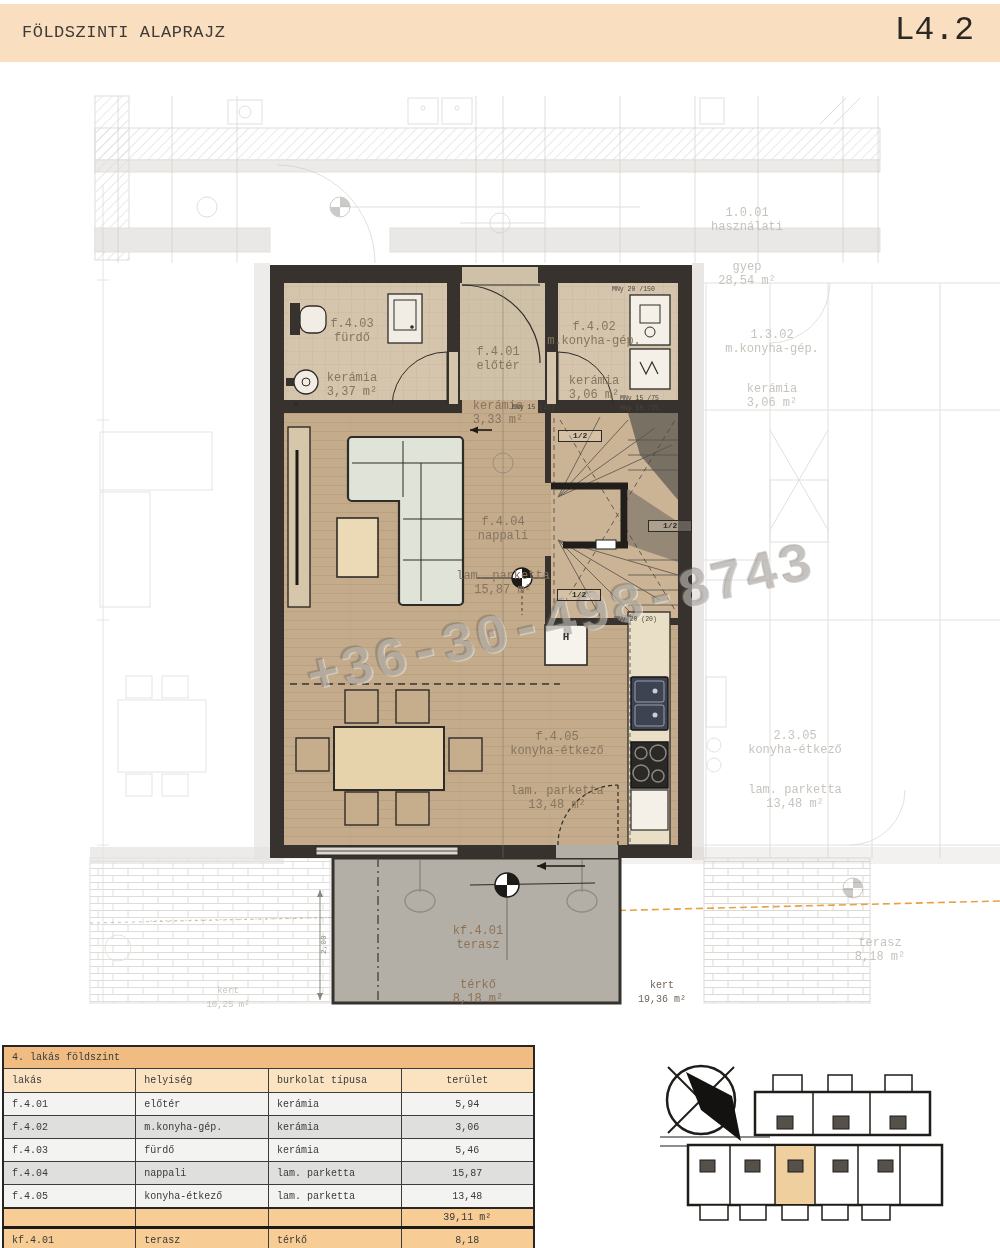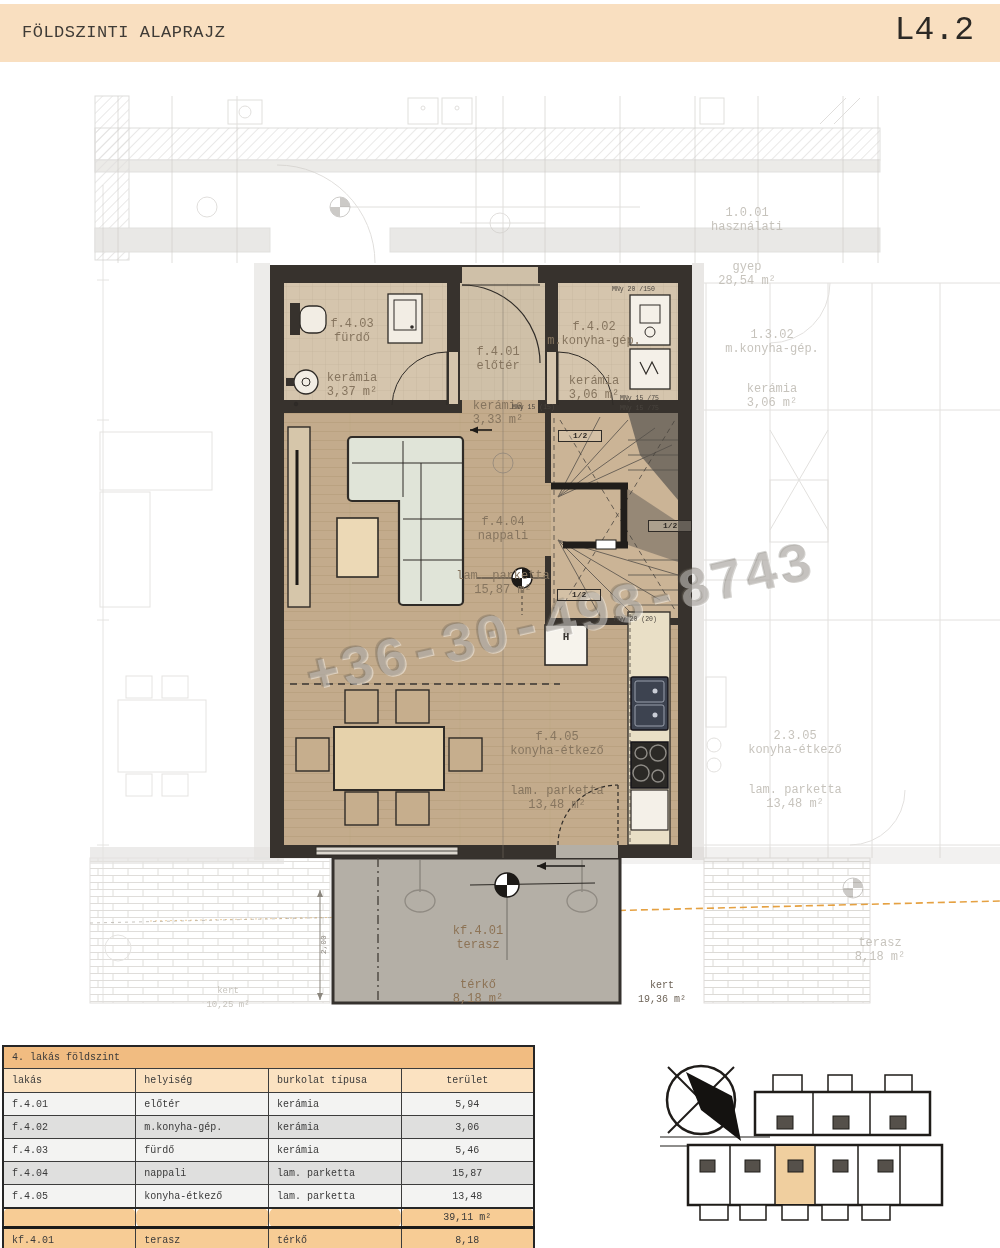--- a/index.html
+++ b/index.html
@@ -21,21 +21,21 @@
       font-size:56px;font-weight:700;letter-spacing:1px;color:rgba(125,118,108,.32);
       text-shadow:1px 1px 0 rgba(255,255,255,.45),-1px -1px 0 rgba(80,74,66,.25);}
   
   #rt{position:absolute;left:2px;top:1045px;width:533px;border-collapse:collapse;
       table-layout:fixed;font-size:10px;color:#3a3a3a;border:2px solid #262626;}
   #rt td{border:1px solid #3c3c3c;padding:1px 8px;height:20px;overflow:hidden;margin-top:16px;}
   #rt .title td{background:#f1bc81;height:19px;}
   #rt .head td{background:#fbe2c1;height:21px;}
   #rt .r0 td{background:#f3f3f2;}
   #rt .r1 td{background:#dfdfde;}
-  #rt .sum td{background:#f7cc95;height:15px;border-top:2px solid #262626;border-radius:7px;}
+  #rt .sum td{background:#f7cc95;height:15px;border-top:2px solid #262626;}
   #rt .kf td{background:#f7cc95;border-top:3px solid #1a1a1a;}
   #rt .num{text-align:center;}
 </style>
 </head>
 <body>
 
 <div id="page">
 
 <svg width="1000" height="1248" viewBox="0 0 1000 1248">
   <defs>

